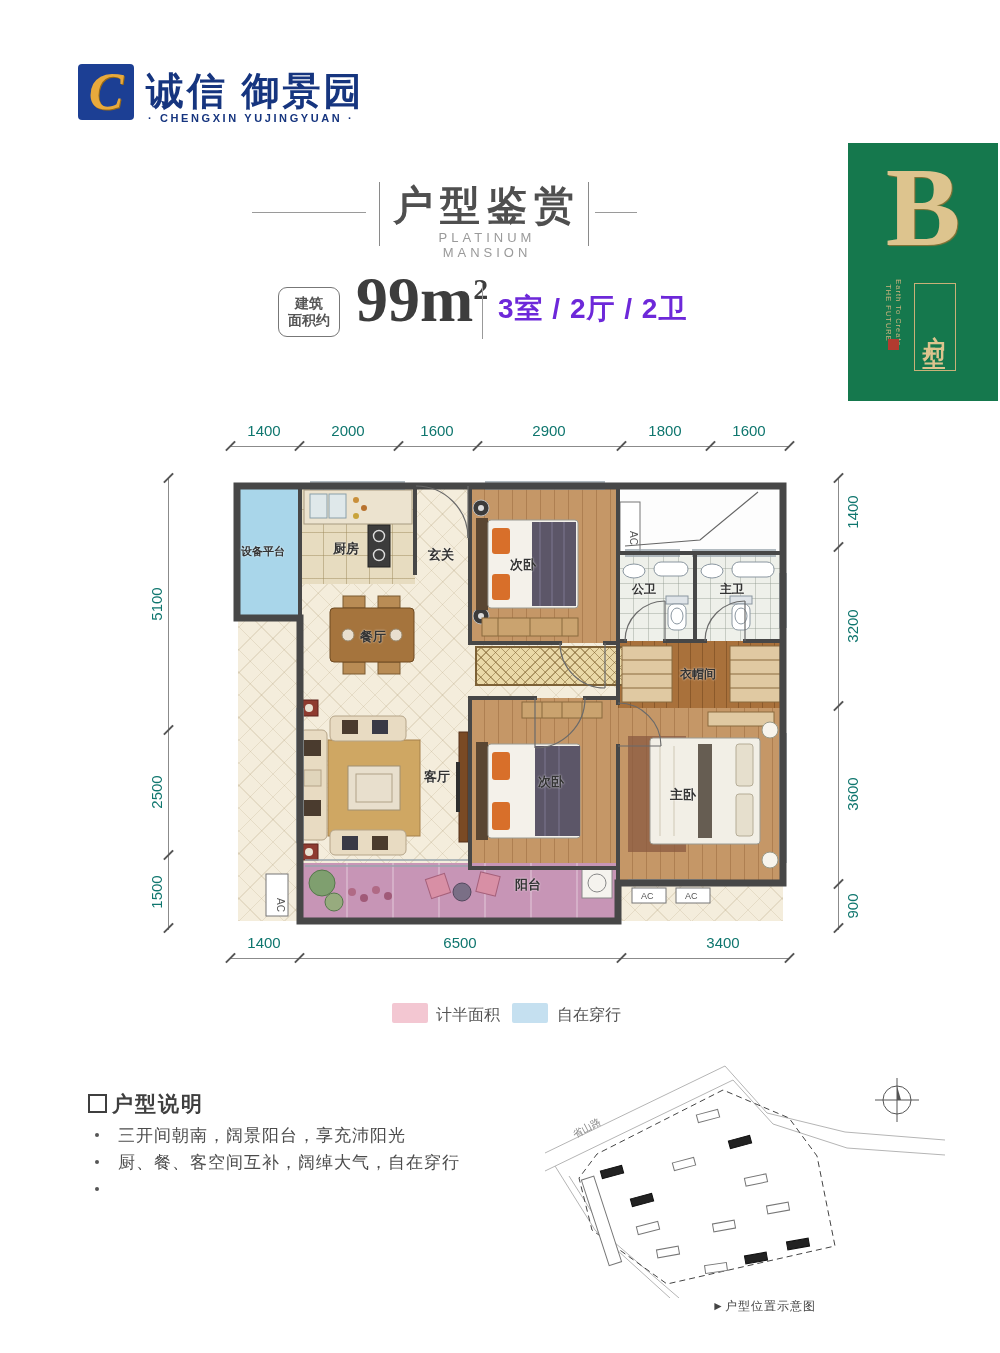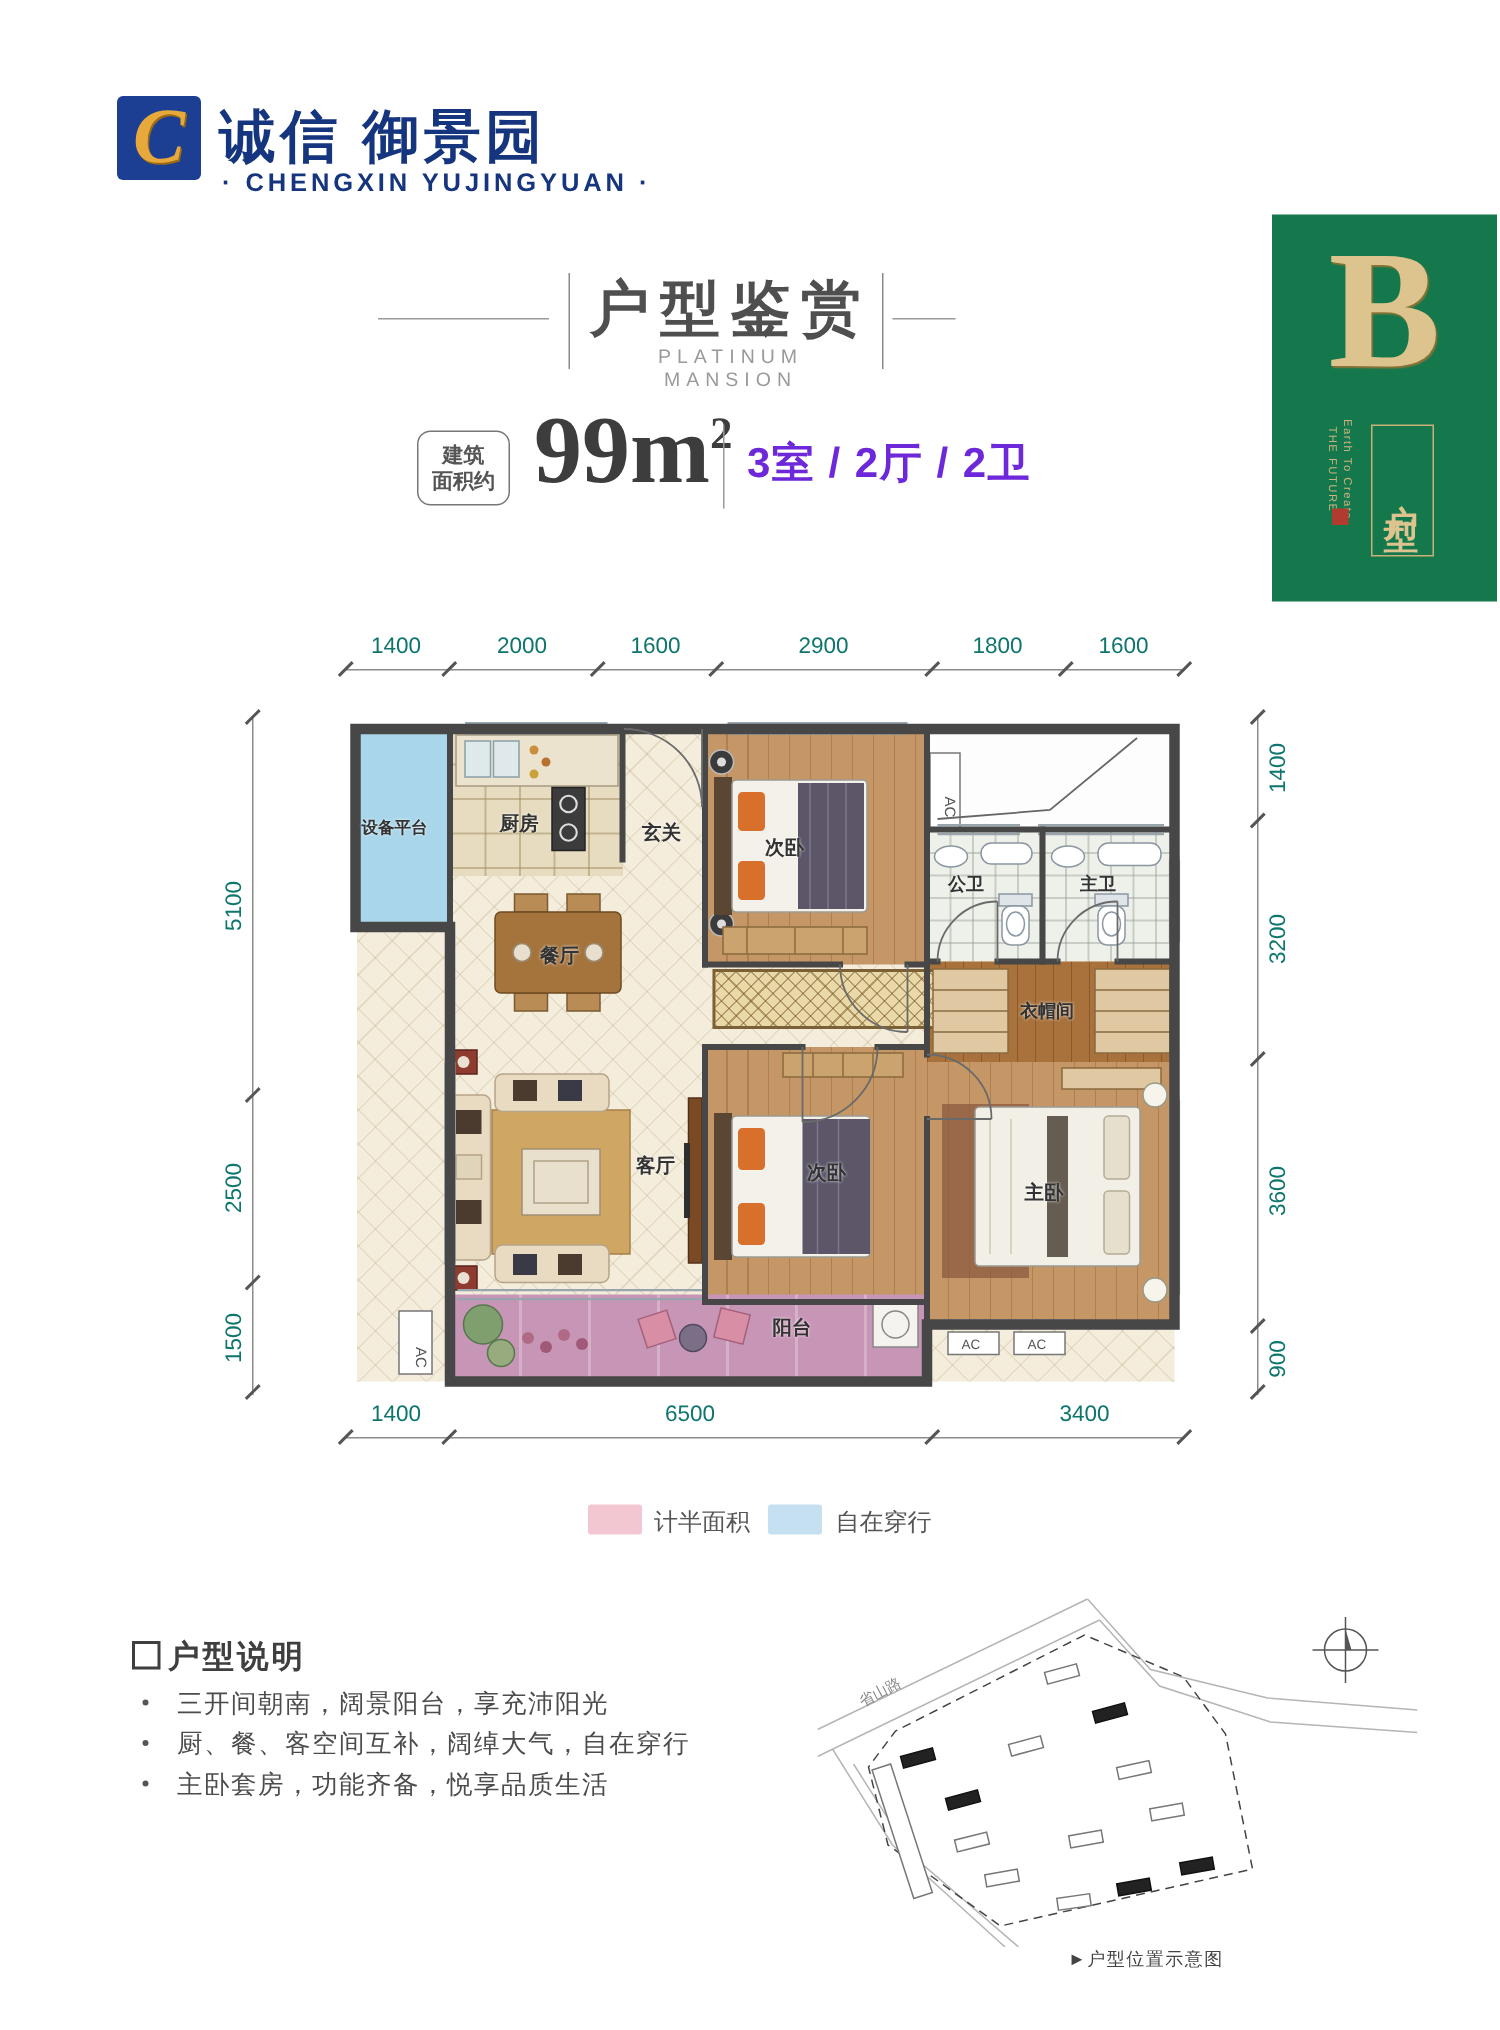--- a/index.html
+++ b/index.html
@@ -6,21 +6,21 @@
   #page{position:relative;width:1000px;height:1353px;background:#fff;overflow:hidden;
         font-family:"Liberation Sans","DejaVu Sans",sans-serif;}
   .abs{position:absolute;}
 
   
   .logo-square{left:78px;top:64px;width:56px;height:56px;background:#1c3f94;border-radius:4px;
     display:flex;align-items:center;justify-content:center;}
   .logo-c{font-family:"Liberation Serif","DejaVu Serif",serif;font-style:italic;font-weight:bold;
     font-size:52px;color:#e8a93c;text-shadow:1px 1px 0 #9a6a14;line-height:1;}
   .logo-cn{left:146px;top:66px;font-size:38px;font-weight:900;color:#16357f;letter-spacing:3px;}
-  .logo-en{left:148px;top:112px;font-size:17px;color:#16357f;letter-spacing:2.6px;font-weight:bold;text-align:right;}
+  .logo-en{left:148px;top:112px;font-size:11px;color:#16357f;letter-spacing:2.6px;font-weight:bold;text-align:right;}
 
   
   .t-line{background:#9a9a9a;height:1px;}
   .t-bar{background:#8a8a8a;width:1px;}
   .title-cn{left:392px;top:178px;width:190px;text-align:center;font-size:40px;font-weight:700;
     color:#4f4f4f;letter-spacing:7px;}
   .title-en{left:392px;top:230px;width:190px;text-align:center;font-size:13px;color:#9a9a9a;letter-spacing:4px;}
 
   
   .area-tag{left:278px;top:287px;width:60px;height:48px;border:1.5px solid #777;border-radius:9px;
@@ -409,37 +409,36 @@
     <div class="rlabel" style="left:11px;top:66px;font-size:11px;">设备平台</div>
     <div class="rlabel" style="left:103px;top:62px;">厨房</div>
     <div class="rlabel" style="left:198px;top:68px;">玄关</div>
     <div class="rlabel" style="left:280px;top:78px;">次卧</div>
     <div class="rlabel" style="left:402px;top:103px;font-size:12px;">公卫</div>
     <div class="rlabel" style="left:490px;top:103px;font-size:12px;">主卫</div>
     <div class="rlabel" style="left:130px;top:150px;">餐厅</div>
     <div class="rlabel" style="left:450px;top:188px;font-size:12px;">衣帽间</div>
     <div class="rlabel" style="left:194px;top:290px;">客厅</div>
     <div class="rlabel" style="left:308px;top:295px;">次卧</div>
-    <div class="rlabel" style="left:440px;top:308px;margin-left:13px;">主卧</div>
+    <div class="rlabel" style="left:440px;top:308px;">主卧</div>
     <div class="rlabel" style="left:285px;top:398px;">阳台</div>
   </div>
 
   <div class="abs sw sw-pink" style="left:392px;top:1003px;"></div>
   <div class="abs lg-label" style="left:436px;top:1005px;">计半面积</div>
   <div class="abs sw sw-blue" style="left:512px;top:1003px;"></div>
   <div class="abs lg-label" style="left:557px;top:1005px;">自在穿行</div>
 
   <div class="abs notes-sq"></div>
   <div class="abs notes-title">户型说明</div>
   <div class="note-dot" style="left:95px;top:1133px;"></div>
   <div class="note-txt" style="left:118px;top:1124px;">三开间朝南，阔景阳台，享充沛阳光</div>
   <div class="note-dot" style="left:95px;top:1160px;"></div>
   <div class="note-txt" style="left:118px;top:1151px;">厨、餐、客空间互补，阔绰大气，自在穿行</div>
   <div class="note-dot" style="left:95px;top:1187px;"></div>
-  <div class="note-txt" style="left:118px;top:1178px;">主卧套房，功能齐备，悦享品质生活</div>
 
   <svg class="abs" style="left:545px;top:1058px;" width="400" height="240" viewBox="0 0 400 240">
     <g stroke="#b5b5b5" fill="none">
       <path d="M0,95 L180,8"></path>
         <path d="M0,113 L188,22"></path>
       <path d="M180,8 L222,55 L300,74 L400,82"></path>
         <path d="M188,22 L228,66 L302,90 L400,97"></path>
       <path d="M10,108 L50,172 L125,240"></path>
         <path d="M24,118 L62,178 L134,240"></path>
     </g>

